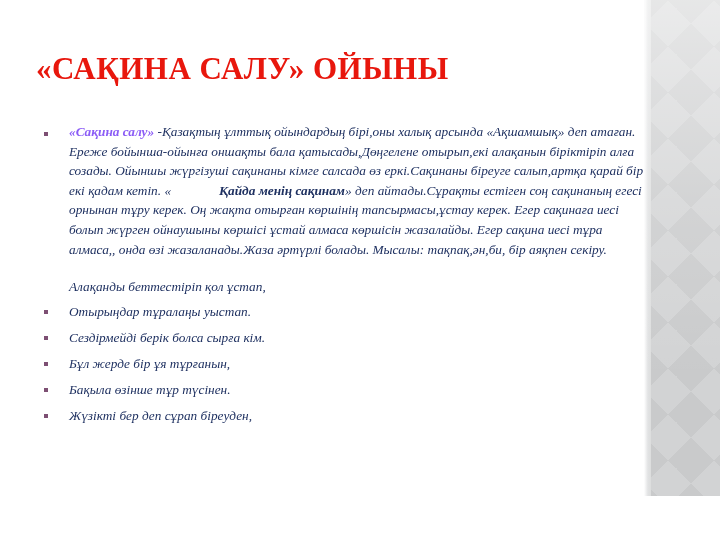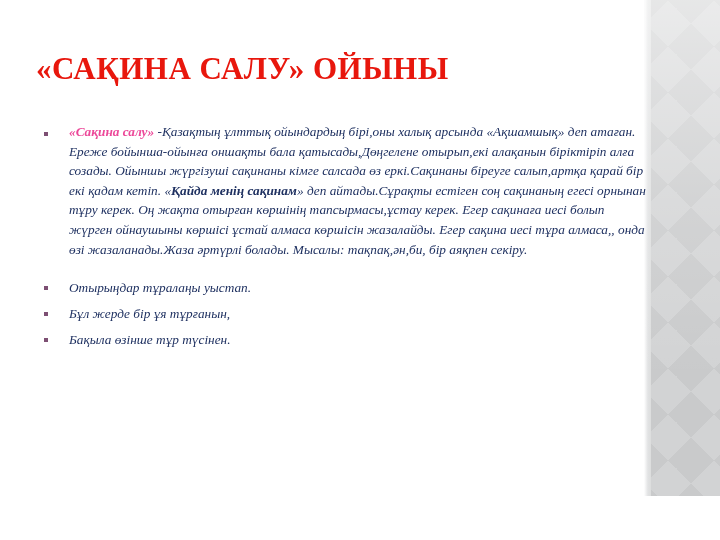--- a/index.html
+++ b/index.html
@@ -104,28 +104,29 @@
     top: 10px;
     width: 4px;
     height: 4px;
     background: #7d4f73;
   }
   .bullet-line::before {
     top: 11px;
   }
 
   .em-red {
-    color: #ec4899;
+    color: #8b5cf6;
     font-weight: bold;
     font-style: italic;
   }
   .em-navy {
     color: #1f3161;
     font-weight: bold;
     font-style: italic;
+    margin-left: 48px;
   }
 
   .spacer-line {
     height: 16px;
   }
 
   
   .cont-line {
     position: relative;
     padding-left: 33px;
@@ -169,22 +170,25 @@
       <span>алақанын біріктіріп  алға созады. Ойыншы жүргізуші сақинаны кімге салсада өз</span>
       <span>еркі.Сақинаны біреуге салып,артқа қарай бір екі қадам кетіп. «</span><span class="em-navy">Қайда менің сақинам</span><span>»</span>
       <span>деп айтады.Сұрақты естіген соң сақинаның егесі орнынан тұру керек. Оң жақта</span>
       <span>отырған көршінің тапсырмасы,ұстау керек. Егер сақинаға иесі болып жүрген</span>
       <span>ойнаушыны көршісі ұстай алмаса көршісін жазалайды. Егер сақина иесі тұра алмаса,,</span>
       <span>онда  өзі жазаланады.Жаза әртүрлі болады. Мысалы: тақпақ,ән,би, бір аяқпен секіру.</span>
     </div>
 
     <div class="spacer-line"></div>
 
+    <div class="cont-line">Алақанды беттестіріп  қол ұстап,</div>
 
     <div class="bullet-line">Отырыңдар тұралаңы уыстап.</div>
+    <div class="bullet-line">Сездірмейді берік болса сырға кім.</div>
     <div class="bullet-line">Бұл жерде бір ұя тұрғанын,</div>
     <div class="bullet-line">Бақыла өзінше тұр түсінен.</div>
+    <div class="bullet-line">Жүзікті бер деп сұрап біреуден,</div>
 
   </div>
 
   <div id="watermark">www.ZHARAR.com</div>
 
 </div>
 
 </body></html>

